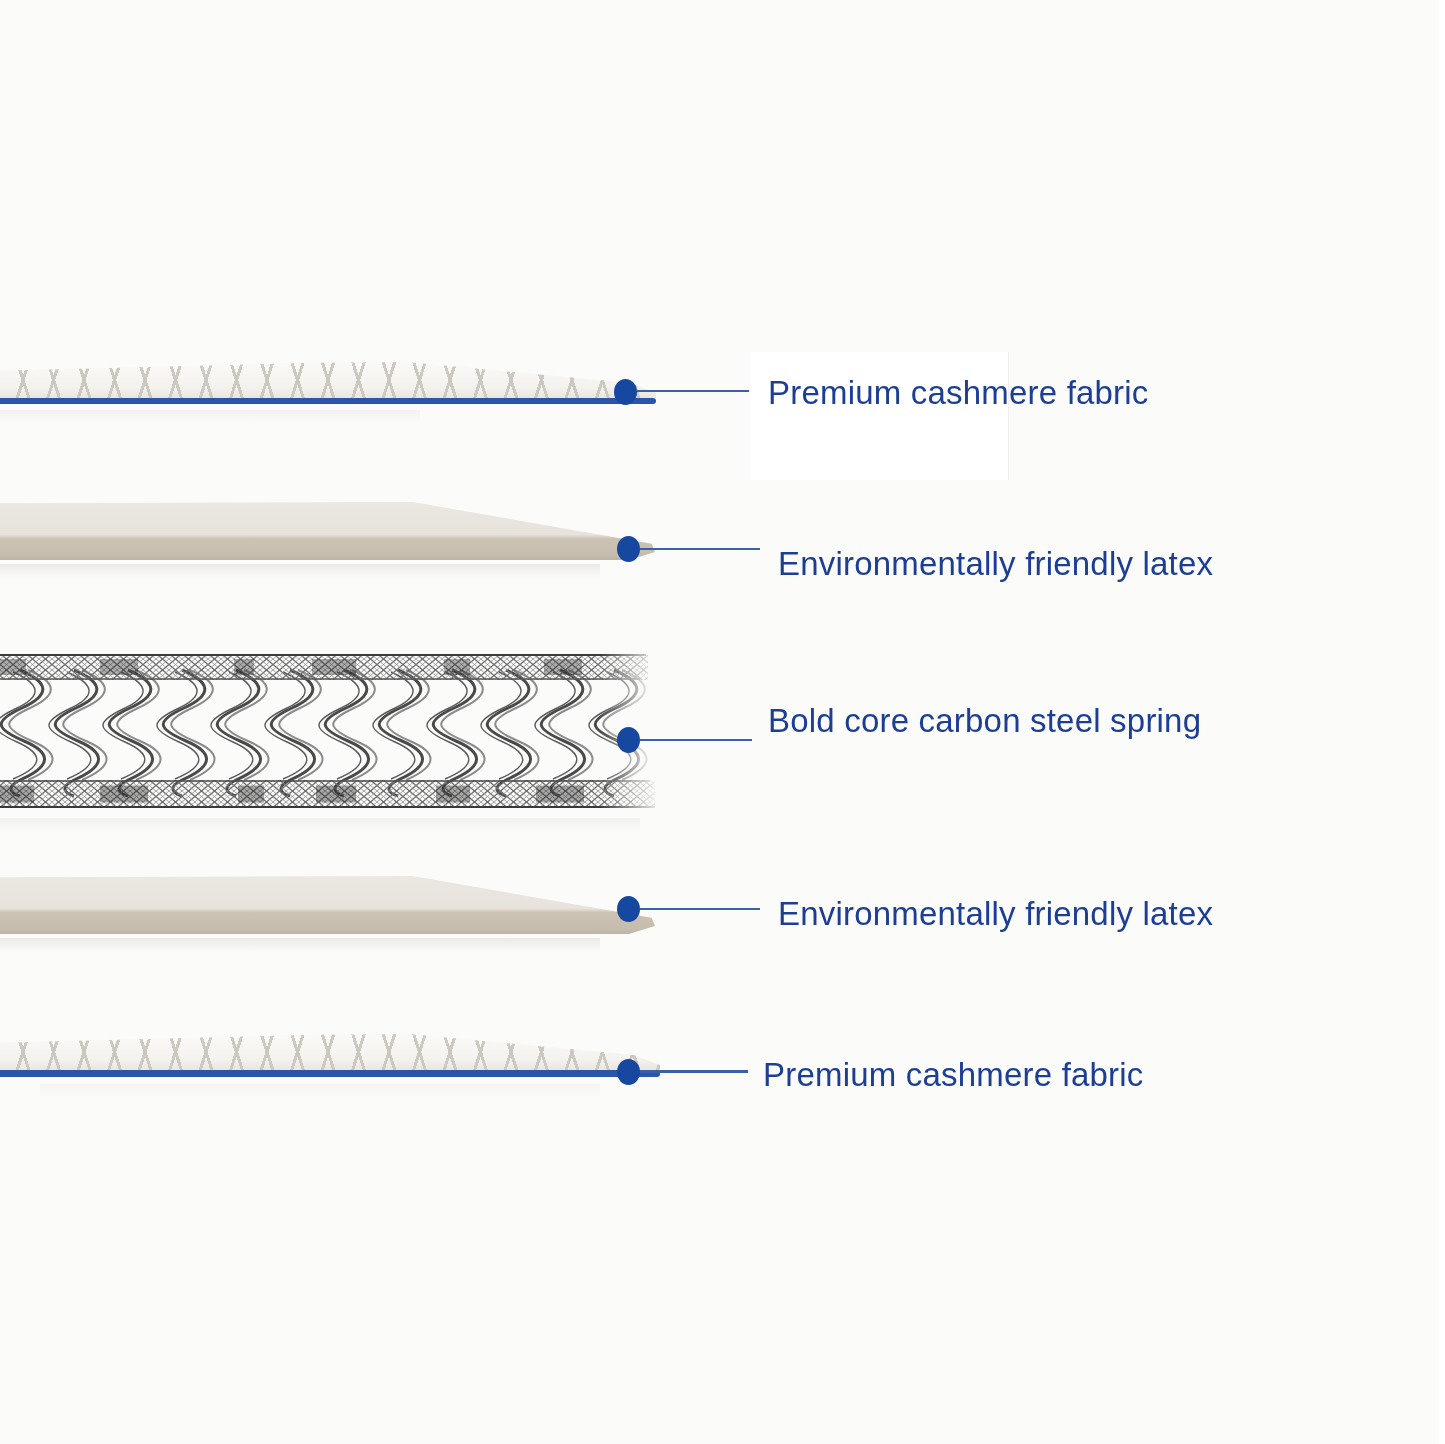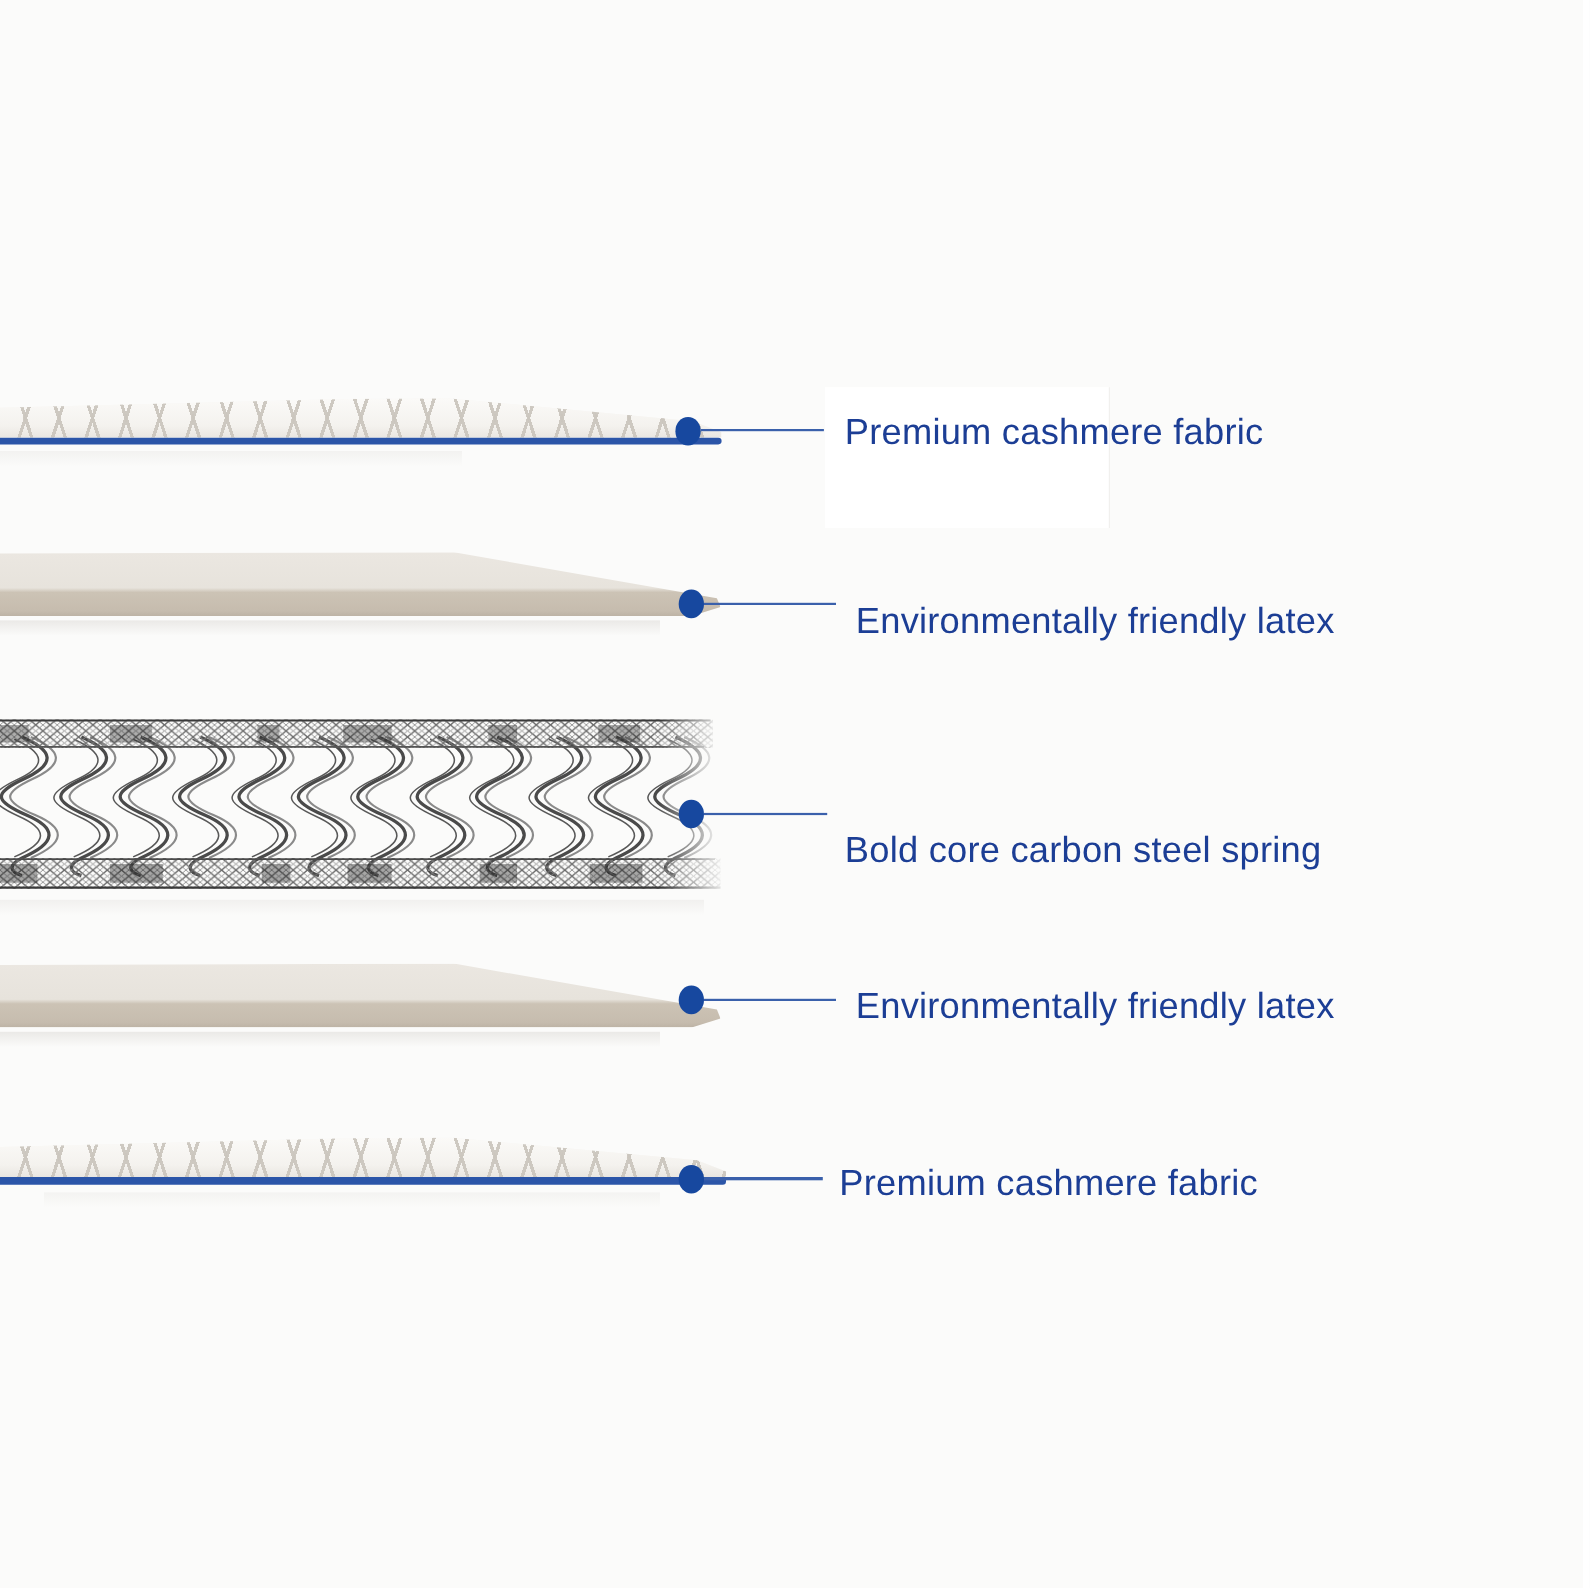--- a/index.html
+++ b/index.html
@@ -49,21 +49,21 @@
   .c1 .dot{left:614px; top:379px;}
   .c1 .leader{left:637px; top:390px; width:112px; height:2px;}
   .c1 .layer-label{left:768px; top:374px;}
 
   .c2 .dot{left:617px; top:536px;}
   .c2 .leader{left:640px; top:548px; width:120px; height:2px;}
   .c2 .layer-label{left:778px; top:545px;}
 
   .c3 .dot{left:617px; top:727px;}
   .c3 .leader{left:640px; top:739px; width:112px; height:2px;}
-  .c3 .layer-label{left:768px; top:754px;}
+  .c3 .layer-label{left:768px; top:702px;}
 
   .c4 .dot{left:617px; top:896px;}
   .c4 .leader{left:640px; top:908px; width:120px; height:2px;}
   .c4 .layer-label{left:778px; top:895px;}
 
   .c5 .dot{left:617px; top:1059px;}
   .c5 .leader{left:640px; top:1070px; width:108px; height:3px;}
   .c5 .layer-label{left:763px; top:1056px;}
 
   .label-backplate{

